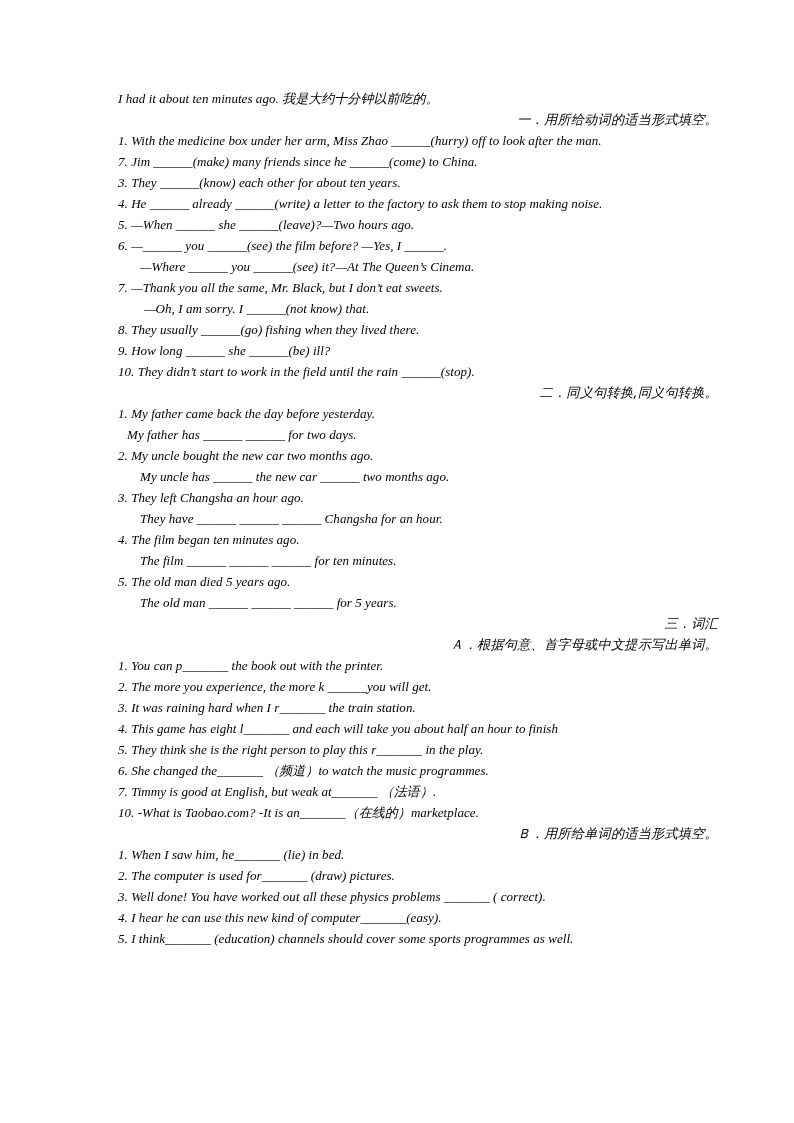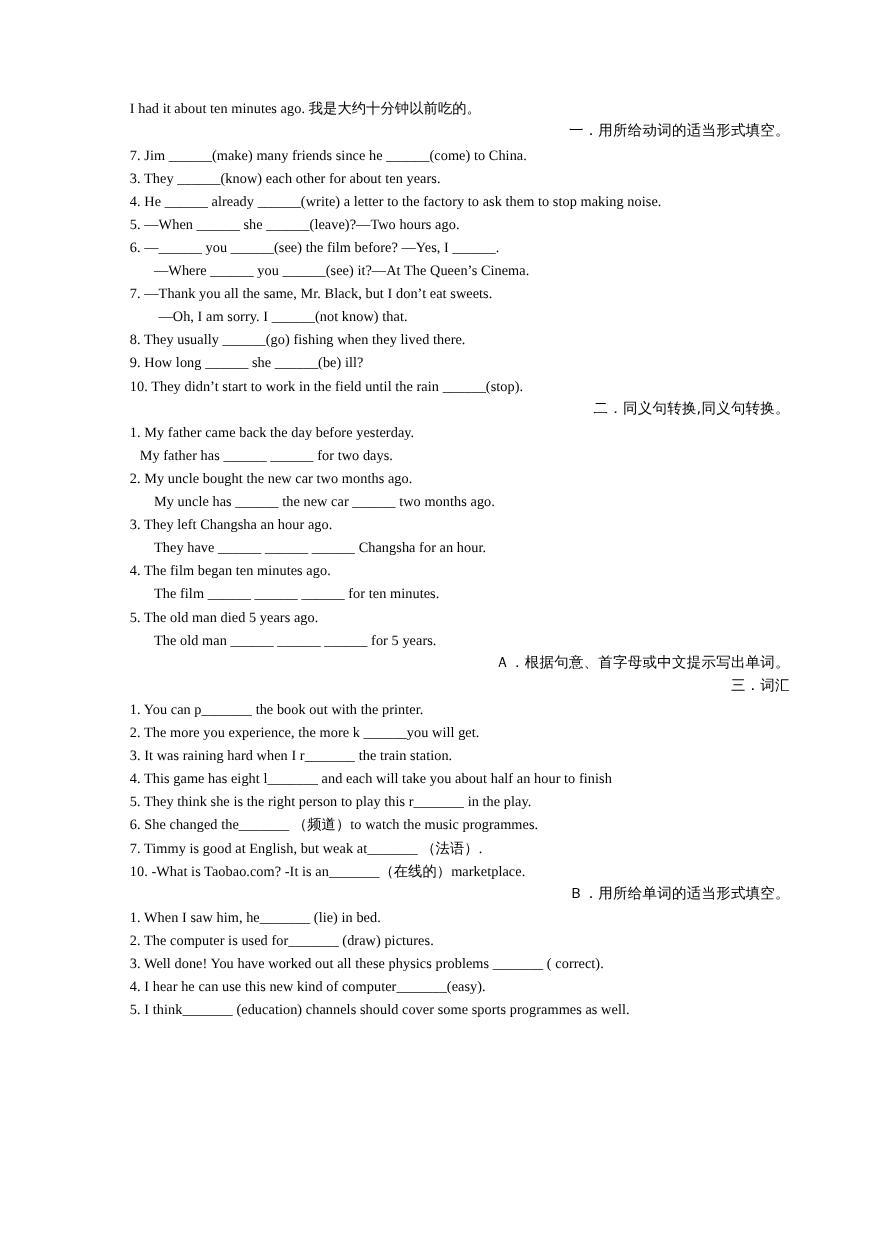--- a/index.html
+++ b/index.html
@@ -16,20 +16,21 @@
     overflow: hidden;
     position: relative;
   }
   .page {
     position: absolute;
     left: 0;
     top: 0;
     width: 794px;
     height: 1123px;
     background: #fff;
+    font-style: italic;
   }
   .content {
     position: absolute;
     left: 118px;
     top: 88px;
     width: 600px;
   }
   .line {
     font-size: 13.0px;
     line-height: 21px;
@@ -56,20 +57,21 @@
 <div class="page">
   <div class="content">
 
     <div class="line">
       <span></span>
       <span>I had it about ten minutes ago.  我是大约十分钟以前吃的。</span>
     </div>
 
     <div class="cn-head">一．用所给动词的适当形式填空。</div>
 
+    <div class="line">1. With the medicine box under her arm, Miss Zhao ______(hurry) off to look after the man.</div>
     <div class="line">7. Jim ______(make) many friends since he ______(come) to China.</div>
     <div class="line">3. They ______(know) each other for about ten years.</div>
     <div class="line">4. He ______ already ______(write) a letter to the factory to ask them to stop making noise.</div>
     <div class="line">5. —When ______ she ______(leave)?—Two hours ago.</div>
     <div class="line">6. —______ you ______(see) the film before? —Yes, I ______.</div>
     <div class="line ind2">—Where ______ you ______(see) it?—At The Queen’s Cinema.</div>
     <div class="line">7. —Thank you all the same, Mr. Black, but I don’t eat sweets.</div>
     <div class="line ind3">—Oh, I am sorry. I ______(not know) that.</div>
     <div class="line">8. They usually ______(go) fishing when they lived there.</div>
     <div class="line">9. How long ______ she ______(be) ill?</div>
@@ -81,22 +83,22 @@
     <div class="line ind1">My father has ______ ______ for two days.</div>
     <div class="line">2. My uncle bought the new car two months ago.</div>
     <div class="line ind2">My uncle has ______ the new car ______ two months ago.</div>
     <div class="line">3. They left Changsha an hour ago.</div>
     <div class="line ind2">They have ______ ______ ______ Changsha for an hour.</div>
     <div class="line">4. The film began ten minutes ago.</div>
     <div class="line ind2">The film ______ ______ ______ for ten minutes.</div>
     <div class="line">5. The old man died 5 years ago.</div>
     <div class="line ind2">The old man ______ ______ ______ for 5 years.</div>
 
+    <div class="cn-head">三．词汇</div>
     <div class="cn-head">Ａ．根据句意、首字母或中文提示写出单词。</div>
-    <div class="cn-head">三．词汇</div>
 
     <div class="line">1. You can p_______ the book out with the printer.</div>
     <div class="line">2. The more you experience, the more k ______you will get.</div>
     <div class="line">3. It was raining hard when I r_______ the train station.</div>
     <div class="line">4. This game has eight l_______ and each will take you about half an hour to finish</div>
     <div class="line">5. They think she is the right person to play this r_______ in the play.</div>
     <div class="line">6. She changed the_______ （频道）to watch the music programmes.</div>
     <div class="line">7. Timmy is good at English, but weak at_______ （法语）.</div>
     <div class="line">10. -What is Taobao.com?    -It is an_______（在线的）marketplace.</div>
 

